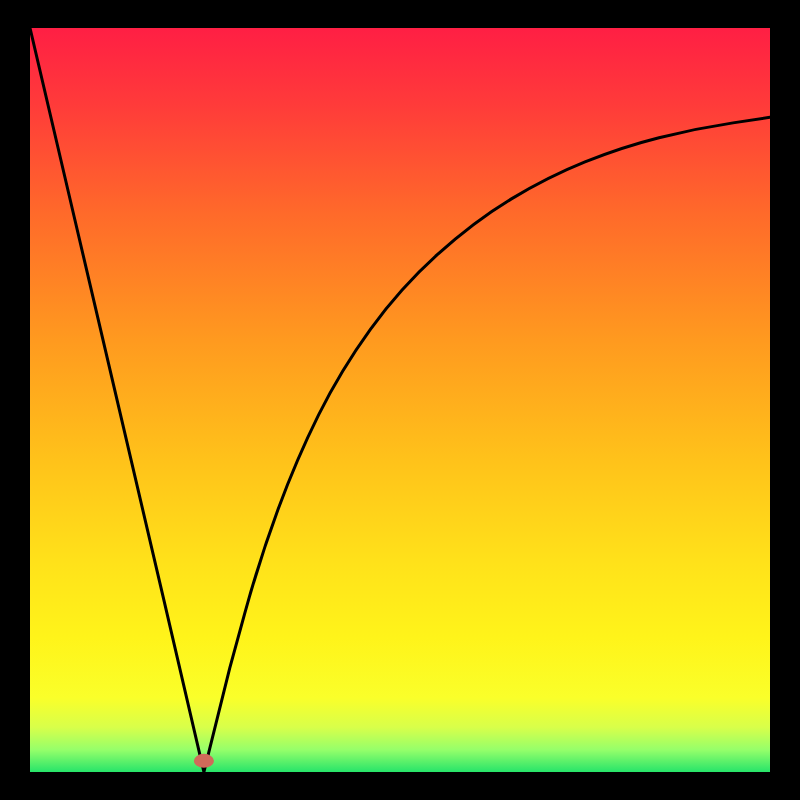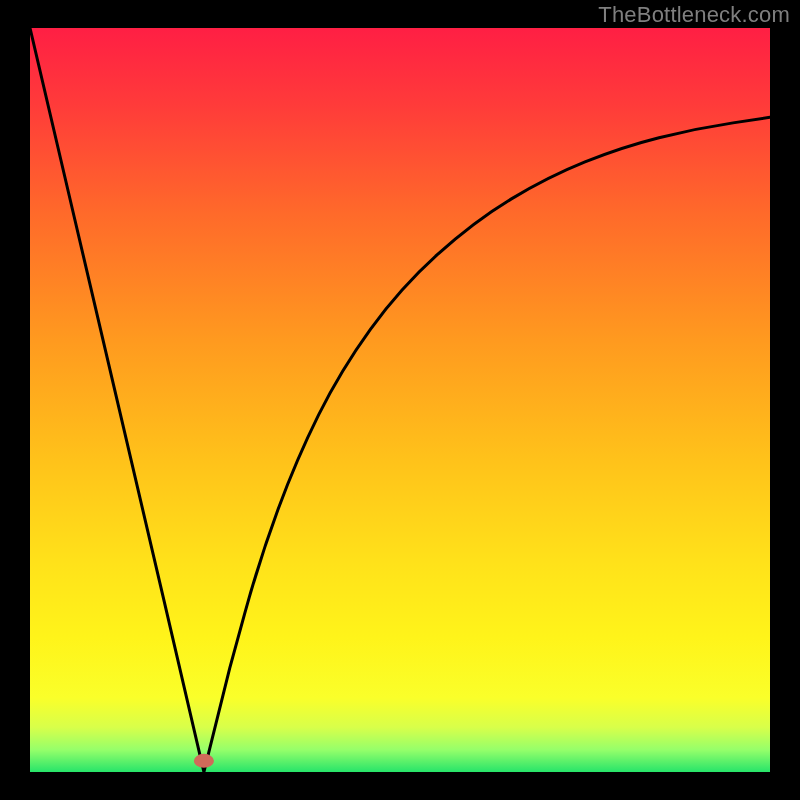--- a/index.html
+++ b/index.html
@@ -34,21 +34,20 @@
     font-size: 22px;
     font-weight: 400;
     letter-spacing: 0.2px;
   }
 </style>
 </head>
 <body>
 
 <div class="stage">
 
-  <div class="attribution">TheBottleneck.com</div>
 
   <div class="plot-frame" style="left: 30px; top: 28px; width: 740px; height: 744px;">
     <svg class="plot-canvas" viewBox="0 0 740 744" preserveAspectRatio="none">
         <defs>
           <linearGradient id="bg-grad" x1="0" y1="0" x2="0" y2="1">
             <stop offset="0%" stop-color="#ff1f44"></stop>
             <stop offset="10%" stop-color="#ff3a3a"></stop>
             <stop offset="25%" stop-color="#ff6a2a"></stop>
             <stop offset="42%" stop-color="#ff9a1f"></stop>
             <stop offset="57.99999999999999%" stop-color="#ffc21a"></stop>

